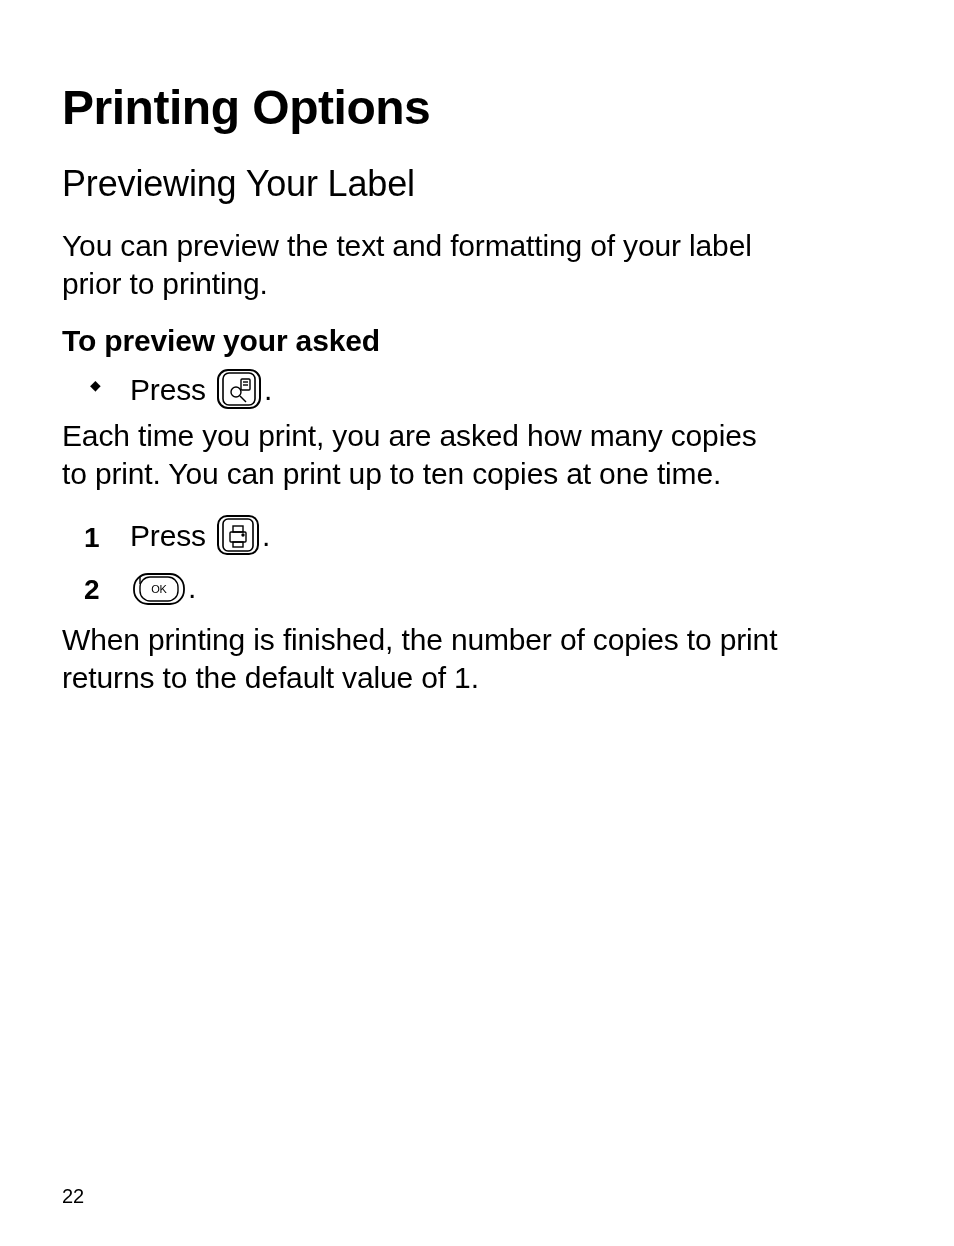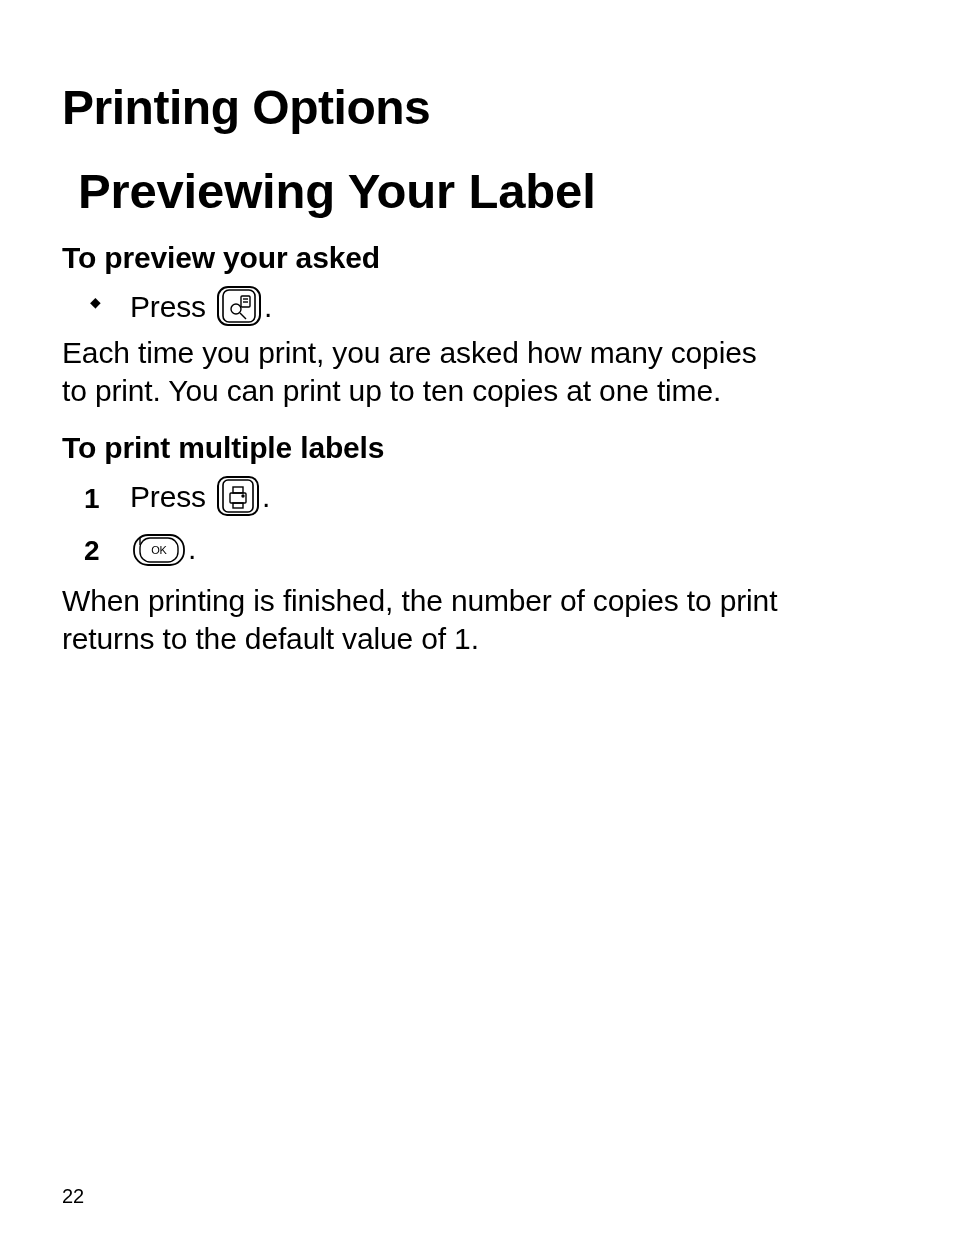--- a/index.html
+++ b/index.html
@@ -28,23 +28,23 @@
   }
   p.body {
     font-size: 30px;
     line-height: 1.25;
     margin: 0 0 22px 0;
     font-weight: 400;
     font-stretch: condensed;
     letter-spacing: -0.005em;
   }
   h2.section {
-    font-size: 49px;
-    font-weight: 700;
-    margin: 6px 0 22px 16px;
+    font-size: 36px;
+    font-weight: 400;
+    margin: 6px 0 22px 0;
     font-stretch: condensed;
   }
   h3.proc {
     font-size: 30px;
     font-weight: 700;
     margin: 0 0 10px 0;
     font-stretch: condensed;
   }
   ul.bulleted {
     list-style: none;
@@ -105,20 +105,21 @@
 </head>
 <body>
 
 <div class="page">
 
   <h1 class="main-title">Printing Options</h1>
 
 
   <h2 class="section">Previewing Your Label</h2>
 
+  <p class="body">You can preview the text and formatting of your label prior to printing.</p>
 
   <h3 class="proc">To preview your asked</h3>
 
   <ul class="bulleted">
     <li>
       <span>Press </span><span class="key">
         <svg width="46" height="42" viewBox="0 0 46 42">
           <rect x="2" y="2" width="42" height="38" rx="10" ry="10" fill="none" stroke="#000" stroke-width="2"></rect>
           <rect x="7" y="5" width="32" height="32" rx="6" ry="6" fill="none" stroke="#000" stroke-width="1.6"></rect>
           <g stroke="#000" stroke-width="1.4" fill="none">
@@ -130,21 +131,20 @@
           </g>
         </svg>
       </span><span>.</span>
     </li>
   </ul>
 
 
 
   <p class="body">Each time you print, you are asked how many copies to print. You can print up to ten copies at one time.</p>
 
-  <h3 class="proc">To print multiple labels</h3>
 
   <ol class="numbered">
     <li>
       <span>Press </span><span class="key">
         <svg width="44" height="42" viewBox="0 0 44 42">
           <rect x="2" y="2" width="40" height="38" rx="9" ry="9" fill="none" stroke="#000" stroke-width="2"></rect>
           <rect x="7" y="5" width="30" height="32" rx="5" ry="5" fill="none" stroke="#000" stroke-width="1.6"></rect>
           <g stroke="#000" stroke-width="1.4" fill="none">
             <rect x="14" y="18" width="16" height="10" rx="1"></rect>
             <rect x="17" y="12" width="10" height="6"></rect>

